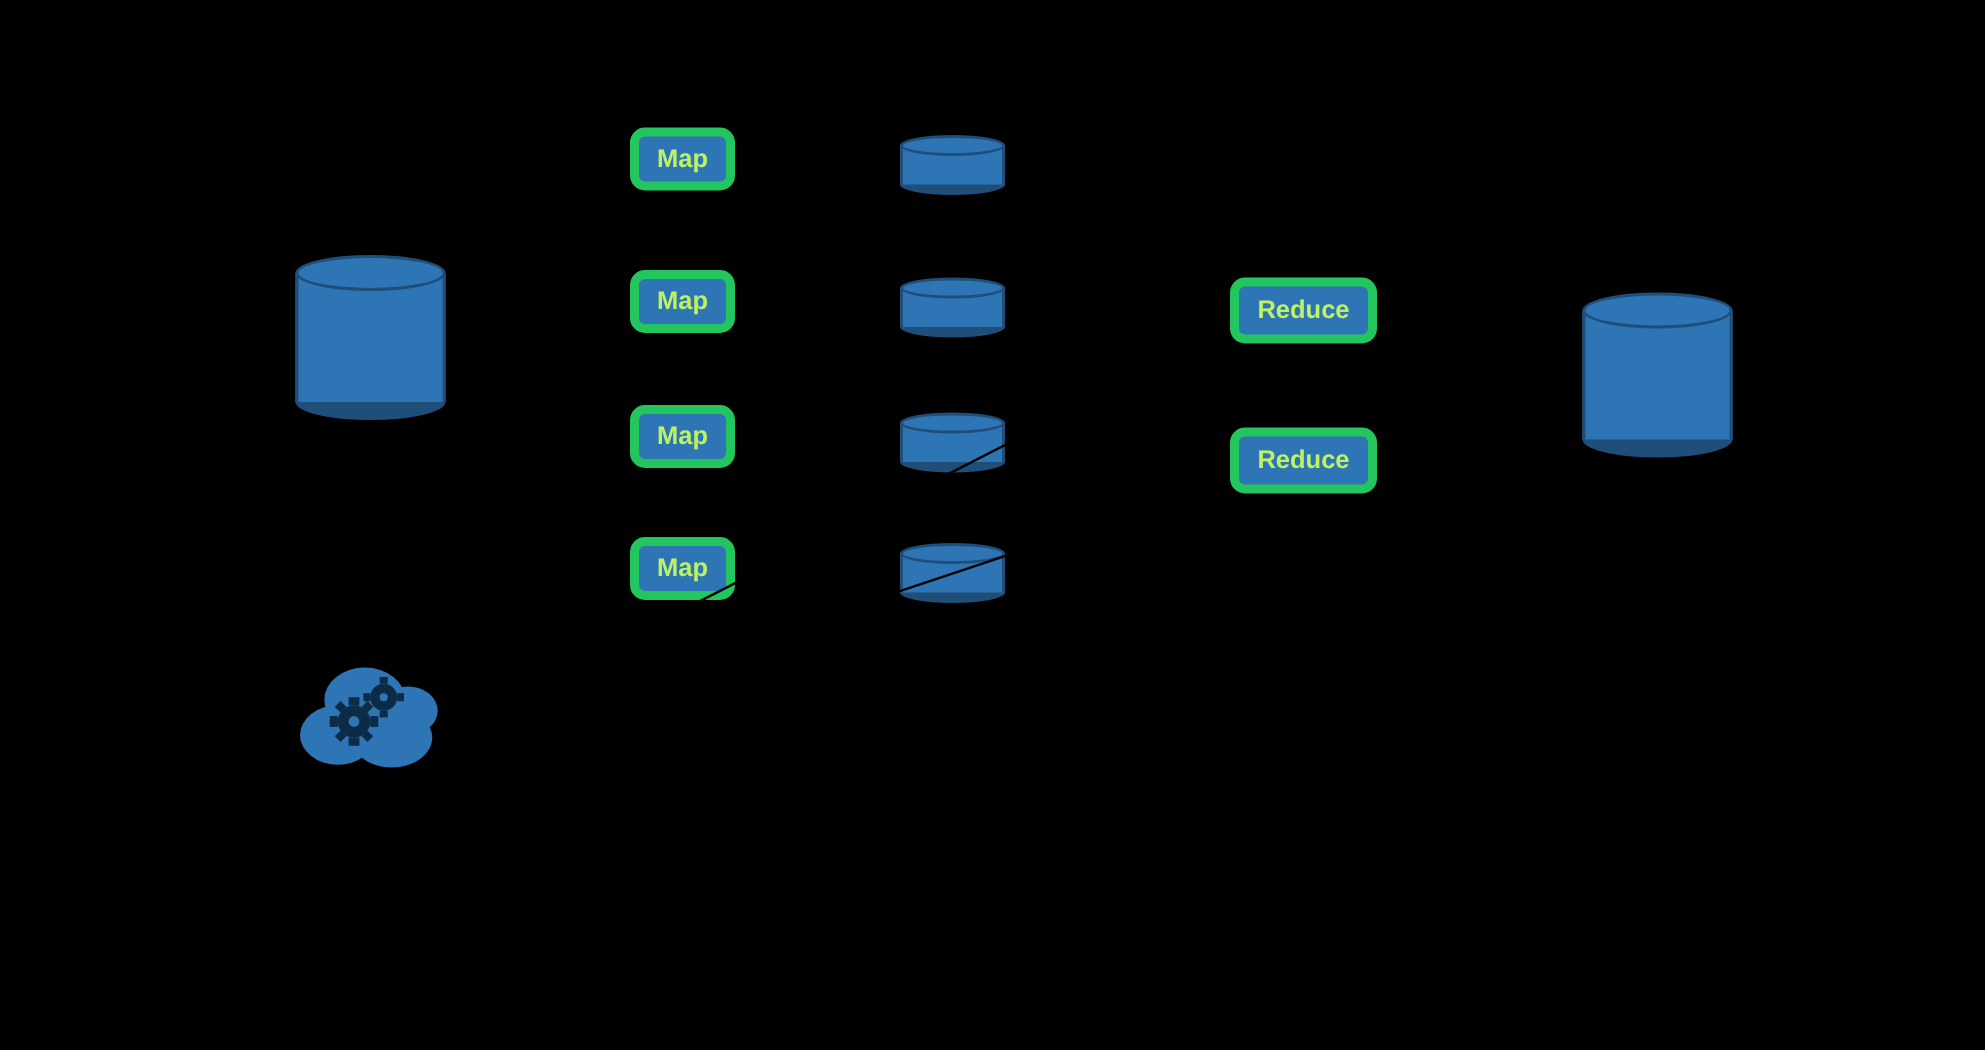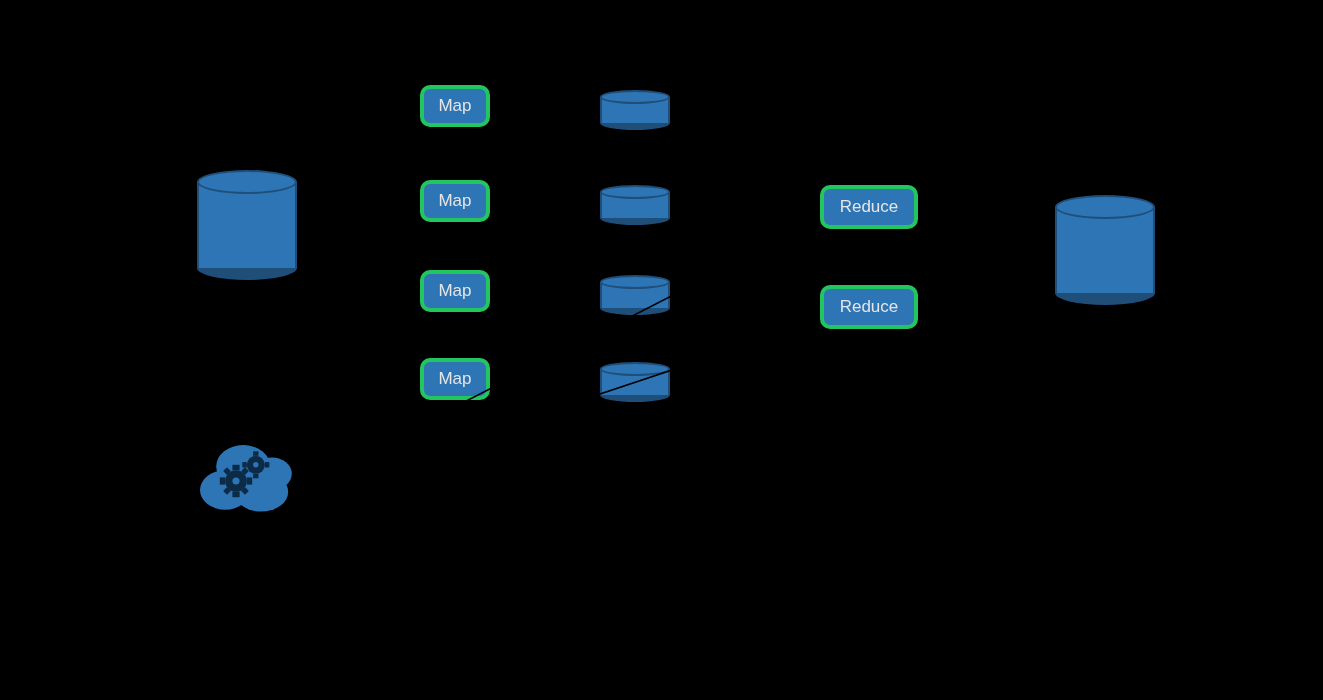--- a/index.html
+++ b/index.html
@@ -1,17 +1,17 @@
 <!DOCTYPE html>
 <html><head>
 <meta charset="utf-8">
 <style>
   html,body{margin:0;padding:0;background:#000;width:1323px;height:700px;overflow:hidden;font-family:Arial,Helvetica,sans-serif}
   .canvas{position:relative;width:1323px;height:700px}
-  .node-box{position:absolute;background:#2e75b6;border:4px solid #22c55e;border-radius:10px;color:#e5e5e5;font-weight:normal;font-size:17px;display:flex;align-items:center;justify-content:center;box-sizing:border-box}
+  .node-box{position:absolute;background:#2e75b6;border:6px solid #22c55e;border-radius:10px;color:#bef264;font-weight:bold;font-size:17px;display:flex;align-items:center;justify-content:center;box-sizing:border-box}
   .cyl{position:absolute}
   .cyl .top{position:absolute;left:0;right:0;top:0;border-radius:50%;background:#2e75b6;border:2px solid #1f4e79;box-sizing:border-box}
   .cyl .body{position:absolute;left:0;right:0;background:#2e75b6;border-left:2px solid #1f4e79;border-right:2px solid #1f4e79;box-sizing:border-box}
   .cyl .bot{position:absolute;left:0;right:0;bottom:0;border-radius:50%;background:#1f4e79;border:2px solid #1f4e79;box-sizing:border-box}
   .label{position:absolute;color:#000;font-size:15px;text-align:center;white-space:pre}
   svg.lines{position:absolute;inset:0;width:1323px;height:700px}
 </style>
 </head>
 <body>
 <div class="canvas">

